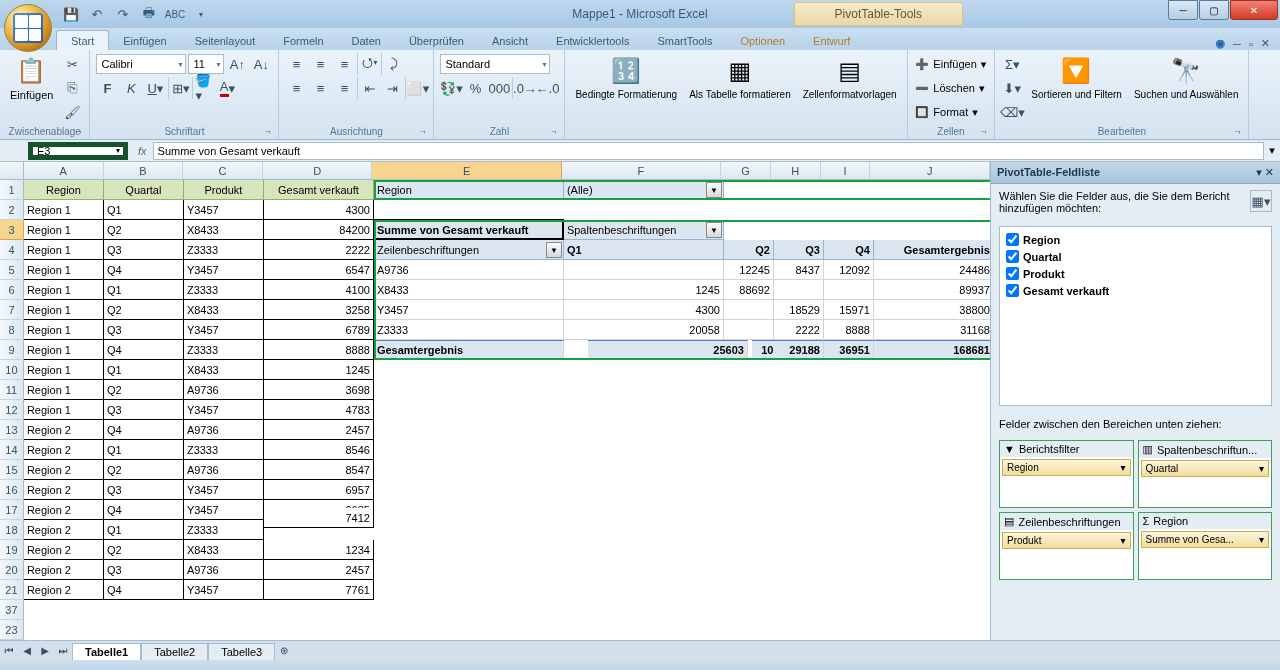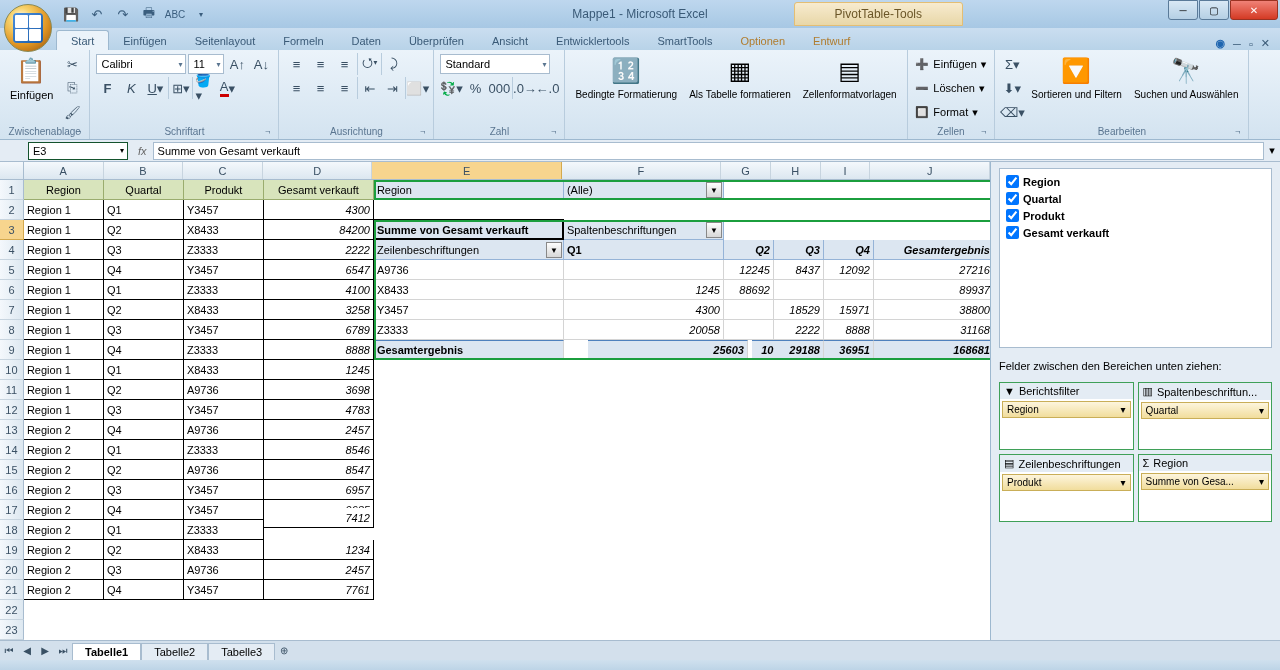--- a/index.html
+++ b/index.html
@@ -36,39 +36,39 @@
 .stack { display: flex; flex-direction: column; gap: 2px; }
 .r-row { display: flex; align-items: center; gap: 2px; height:22px;}
 .combo { height: 20px; border: 1px solid #a8bccf; background: #fff; font-size: 11px; padding: 0 16px 0 4px; position: relative; display:flex;align-items:center;}
 .combo::after { content: "▾"; position: absolute; right: 3px; font-size: 8px; color: #5a7590; }
 .sbtn { width: 22px; height: 22px; display: flex; align-items: center; justify-content: center; cursor: pointer; font-size: 13px; color: #3a5064;}
 .sbtn.sep{border-left:1px solid #b8ccdd;padding-left:2px;}
 .menu-row{display:flex;align-items:center;gap:4px;height:22px;font-size:11px;cursor:pointer;padding:0 2px;}
 
 
 .fbar { height: 22px; background: #e4ecf4; border-bottom: 1px solid #a8bccf; display: flex; align-items: center; font-size: 11px; }
-.name-box { width: 100px; border: 1px solid #14532d; background: #fff; height: 18px; margin: 0 4px 0 28px; padding: 0 4px; display:flex;align-items:center;position:relative;}
+.name-box { width: 100px; border: 5px solid #14532d; background: #fff; height: 18px; margin: 0 4px 0 28px; padding: 0 4px; display:flex;align-items:center;position:relative;}
 .name-box::after{content:"▾";position:absolute;right:3px;font-size:8px;}
 .fx-ico { padding: 0 6px; font-style: italic; color: #666; }
 .formula-input { flex: 1; background: #fff; border: 1px solid #a8bccf; height: 18px; padding: 0 4px; display:flex;align-items:center;}
 
 
 .workspace { display: flex; height: 478px; }
 .grid-area { flex: 1; overflow: hidden; position: relative; background:#fff;}
 .col-headers { display: flex; height: 18px; background: linear-gradient(#f4f8fc, #dce7f0); border-bottom: 1px solid #a8bccf; font-size: 11px; }
 .row-hdr { width: 24px; border-right: 1px solid #a8bccf; }
 .col-h { border-right: 1px solid #c7d4df; display: flex; align-items: center; justify-content: center; color: #3a5064; }
 .grid-body { display: flex; }
 .row-headers { width: 24px; background: linear-gradient(90deg,#f4f8fc,#dce7f0); font-size: 11px; }
 .row-h { height: 20px; border-bottom: 1px solid #c7d4df; border-right:1px solid #a8bccf; display: flex; align-items: center; justify-content: center; color: #3a5064; }
 .row-h.sel{background:#f7d58e;border-color:#d4a94e;}
 .cells { position: relative; }
 .cell { position: absolute; border-right: 1px solid #d4d4d4; border-bottom: 1px solid #d4d4d4; font-size: 11px; padding: 0 3px; display: flex; align-items: center; height: 20px; background: #fff; overflow:hidden; white-space:nowrap;}
 .cell.hdr { background: #d8e4bc; font-weight: normal; justify-content: center; border-color:#9aac6e;}
-.cell.r { justify-content: flex-end; font-style: italic; }
+.cell.r { justify-content: flex-end; }
 .cell.pvh { background: #dce6f1; border-color:#95b3d7;}
 .cell.pvb { font-weight: bold; }
 .cell.pvt { background: #dce6f1; border-top:1px solid #4f81bd;}
 .active-cell { position: absolute; border: 2px solid #000; pointer-events: none; }
 .pivot-frame{position:absolute;border:2px solid #1b9e3e;pointer-events:none;}
 .dd-btn{width:16px;height:16px;border:1px solid #888;background:linear-gradient(#fdfdfd,#d8d8d8);font-size:8px;display:flex;align-items:center;justify-content:center;position:absolute;}
 
 
 .taskpane { width: 290px; background: #e4ecf4; border-left: 1px solid #9db8cf; display: flex; flex-direction: column; font-size: 11px; }
 .tp-title { background: linear-gradient(#c4d8ea,#a7c4dc); padding: 4px 6px; font-weight: bold; color: #21374b; display:flex;justify-content:space-between;border-bottom:1px solid #8ba8c0;}
@@ -304,21 +304,21 @@
           <div class="row-h">12</div>
           <div class="row-h">13</div>
           <div class="row-h">14</div>
           <div class="row-h">15</div>
           <div class="row-h">16</div>
           <div class="row-h">17</div>
           <div class="row-h">18</div>
           <div class="row-h">19</div>
           <div class="row-h">20</div>
           <div class="row-h">21</div>
-          <div class="row-h">22</div>
+          <div class="row-h">37</div>
           <div class="row-h">23</div>
         </div>
       <div class="cells" id="cells" style="width:970px;height:460px">
           <div class="cell hdr" style="left: 0px; top: 0px; width: 80px;">Region</div>
           <div class="cell hdr" style="left: 80px; top: 0px; width: 80px;">Quartal</div>
           <div class="cell hdr" style="left: 160px; top: 0px; width: 80px;">Produkt</div>
           <div class="cell hdr" style="left: 240px; top: 0px; width: 110px;">Gesamt verkauft</div>
           <div class="cell " style="left: 0px; top: 20px; width: 80px; border-color: rgb(0, 0, 0);">Region 1</div>
           <div class="cell " style="left: 80px; top: 20px; width: 80px; border-color: rgb(0, 0, 0);">Q1</div>
           <div class="cell " style="left: 160px; top: 20px; width: 80px; border-color: rgb(0, 0, 0);">Y3457</div>
@@ -407,21 +407,21 @@
           <div class="cell pvh pvb" style="left: 540px; top: 60px; width: 160px;">Q1</div>
           <div class="cell pvh pvb r" style="left: 700px; top: 60px; width: 50px;">Q2</div>
           <div class="cell pvh pvb r" style="left: 750px; top: 60px; width: 50px;">Q3</div>
           <div class="cell pvh pvb r" style="left: 800px; top: 60px; width: 50px;">Q4</div>
           <div class="cell pvh pvb r" style="left: 850px; top: 60px; width: 120px;">Gesamtergebnis</div>
           <div class="cell " style="left: 350px; top: 80px; width: 190px;">A9736</div>
           <div class="cell r" style="left: 540px; top: 80px; width: 160px;"></div>
           <div class="cell r" style="left: 700px; top: 80px; width: 50px;">12245</div>
           <div class="cell r" style="left: 750px; top: 80px; width: 50px;">8437</div>
           <div class="cell r" style="left: 800px; top: 80px; width: 50px;">12092</div>
-          <div class="cell r" style="left: 850px; top: 80px; width: 120px;">27216</div>
+          <div class="cell r" style="left: 850px; top: 80px; width: 120px;">24486</div>
           <div class="cell " style="left: 350px; top: 100px; width: 190px;">X8433</div>
           <div class="cell r" style="left: 540px; top: 100px; width: 160px;">1245</div>
           <div class="cell r" style="left: 700px; top: 100px; width: 50px;">88692</div>
           <div class="cell r" style="left: 750px; top: 100px; width: 50px;"></div>
           <div class="cell r" style="left: 800px; top: 100px; width: 50px;"></div>
           <div class="cell r" style="left: 850px; top: 100px; width: 120px;">89937</div>
           <div class="cell " style="left: 350px; top: 120px; width: 190px;">Y3457</div>
           <div class="cell r" style="left: 540px; top: 120px; width: 160px;">4300</div>
           <div class="cell r" style="left: 700px; top: 120px; width: 50px;"></div>
           <div class="cell r" style="left: 750px; top: 120px; width: 50px;">18529</div>
@@ -443,20 +443,28 @@
           <div class="dd-btn" style="left: 682px; top: 42px;">▼</div>
           <div class="dd-btn" style="left: 522px; top: 62px;">▼</div>
           <div class="active-cell" style="left: 349px; top: 39px; width: 191px; height: 21px;"></div>
           <div class="pivot-frame" style="left: 350px; top: 0px; width: 620px; height: 20px;"></div>
           <div class="pivot-frame" style="left: 350px; top: 40px; width: 620px; height: 140px;"></div>
         </div>
     </div>
   </div>
 
   <div class="taskpane">
+    <div class="tp-title">
+        <span>PivotTable-Feldliste</span>
+        <span><span>▾</span> <span>✕</span></span>
+      </div>
+    <div class="tp-section" style="display:flex;gap:6px;align-items:flex-start">
+      <span style="flex:1">Wählen Sie die Felder aus, die Sie dem Bericht hinzufügen möchten:</span>
+      <div class="sbtn" style="border:1px solid #a8bccf">▦▾</div>
+    </div>
     <div class="tp-section">
         <div class="field-list" id="fieldlist">
           <div class="field-item checked">
             <input type="checkbox" checked="" style="">
             <span>Region</span>
           </div>
           <div class="field-item checked">
             <input type="checkbox" checked="" style="">
             <span>Quartal</span>
           </div>

